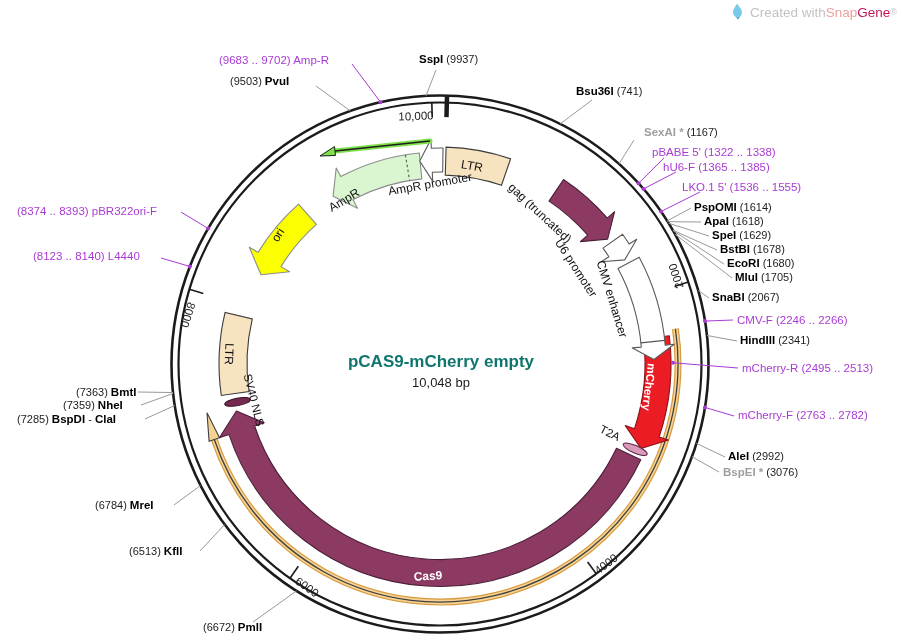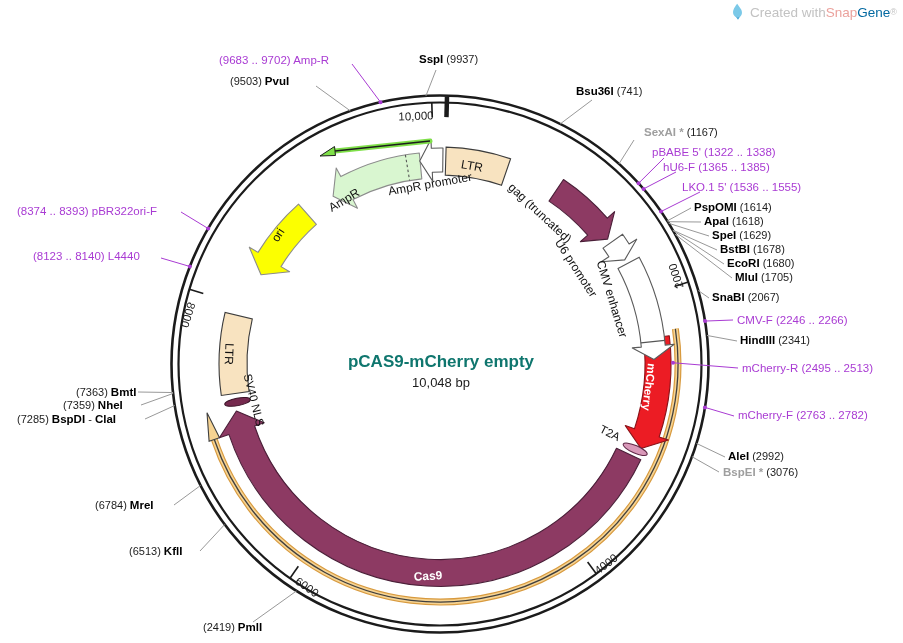--- a/index.html
+++ b/index.html
@@ -11,21 +11,21 @@
   .p-b{color:#000000;font-weight:700;}
   .p-g{color:#9e9e9e;font-weight:700;}
   .p-m{color:#a93bd3;}
   .fl{position:absolute;white-space:nowrap;transform-origin:center center;}
   .tk{position:absolute;white-space:nowrap;color:#1b1b1b;font-size:11.5px;transform-origin:center center;}
   #title-block{position:absolute;left:441px;top:352px;transform:translateX(-50%);text-align:center;}
   #plasmid-name{font-size:17px;font-weight:700;color:#0f766e;}
   #plasmid-size{font-size:13px;color:#1c1c1c;margin-top:3px;}
   #credit{position:absolute;right:6px;top:3px;display:flex;align-items:center;font-size:13.5px;color:#c2c2c2;}
   #credit .brand-a{color:#eba29d;}
-  #credit .brand-b{color:#0369a1;}
+  #credit .brand-b{color:#be185d;}
   #credit .reg{font-size:9px;vertical-align:super;color:#c2c2c2;}
   #credit svg{margin-right:5px;}
 </style>
 </head>
 <body>
 
 <div id="stage">
   <svg id="mapsvg" width="903" height="643">
       <circle cx="440" cy="364" r="268.5" fill="none" stroke="#1b1b1b" stroke-width="2.6"></circle>
       <circle cx="440" cy="364" r="261.5" fill="none" stroke="#1b1b1b" stroke-width="2.2"></circle>
@@ -118,21 +118,21 @@
       <div class="site" style="left: 738px; top: 409px; text-align: right;"><span class="p-m">mCherry-F</span><span class="p-m">   (2763 .. 2782)</span></div>
       <div class="site" style="left: 728px; top: 450px;"><span class="p-b">AleI</span><span class="p-c">   (2992)</span></div>
       <div class="site" style="left: 723px; top: 466px;"><span class="p-g">BspEI *</span><span class="p-c">   (3076)</span></div>
       <div class="site" style="left: 17px; top: 205px;"><span class="p-m">(8374 .. 8393)</span><span class="p-m">  pBR322ori-F</span></div>
       <div class="site" style="left: 33px; top: 250px;"><span class="p-m">(8123 .. 8140)</span><span class="p-m">  L4440</span></div>
       <div class="site" style="left: 60px; top: 386px; margin-left: 16px;"><span class="p-c">(7363)  </span><span class="p-b">BmtI</span></div>
       <div class="site" style="left: 63px; top: 399px;"><span class="p-c">(7359)  </span><span class="p-b">NheI</span></div>
       <div class="site" style="left: 17px; top: 413px;"><span class="p-c">(7285)  </span><span class="p-b">BspDI</span><span class="p-c"> - </span><span class="p-b">ClaI</span></div>
       <div class="site" style="left: 95px; top: 499px;"><span class="p-c">(6784)  </span><span class="p-b">MreI</span></div>
       <div class="site" style="left: 129px; top: 545px;"><span class="p-c">(6513)  </span><span class="p-b">KflI</span></div>
-      <div class="site" style="left: 203px; top: 621px;"><span class="p-c">(2419)  </span><span class="p-b">PmlI</span></div>
+      <div class="site" style="left: 203px; top: 621px;"><span class="p-c">(6672)  </span><span class="p-b">PmlI</span></div>
       <div class="fl" style="left: 472px; top: 166px; font-size: 12px; color: rgb(17, 17, 17); font-weight: 400; transform: translate(-50%, -50%) rotate(10deg);">LTR</div>
       <div class="fl" style="left: 430px; top: 184px; font-size: 12px; color: rgb(17, 17, 17); font-weight: 400; transform: translate(-50%, -50%) rotate(-10deg);">AmpR promoter</div>
       <div class="fl" style="left: 344px; top: 200px; font-size: 12px; color: rgb(17, 17, 17); font-weight: 400; transform: translate(-50%, -50%) rotate(-31deg);">AmpR</div>
       <div class="fl" style="left: 278px; top: 235px; font-size: 12px; color: rgb(17, 17, 17); font-weight: 400; transform: translate(-50%, -50%) rotate(-57deg);">ori</div>
       <div class="fl" style="left: 540px; top: 213px; font-size: 12px; color: rgb(17, 17, 17); font-weight: 400; transform: translate(-50%, -50%) rotate(43deg);">gag (truncated)</div>
       <div class="fl" style="left: 576px; top: 268px; font-size: 12px; color: rgb(17, 17, 17); font-weight: 400; transform: translate(-50%, -50%) rotate(57deg);">U6 promoter</div>
       <div class="fl" style="left: 612px; top: 299px; font-size: 12px; color: rgb(17, 17, 17); font-weight: 400; transform: translate(-50%, -50%) rotate(73deg);">CMV enhancer</div>
       <div class="fl" style="left: 649px; top: 387px; font-size: 11.5px; color: rgb(255, 255, 255); font-weight: 700; transform: translate(-50%, -50%) rotate(97deg);">mCherry</div>
       <div class="fl" style="left: 610px; top: 433px; font-size: 11.5px; color: rgb(17, 17, 17); font-weight: 400; transform: translate(-50%, -50%) rotate(27deg);">T2A</div>
       <div class="fl" style="left: 428px; top: 576px; font-size: 12px; color: rgb(255, 255, 255); font-weight: 700; transform: translate(-50%, -50%) rotate(-3deg);">Cas9</div>

